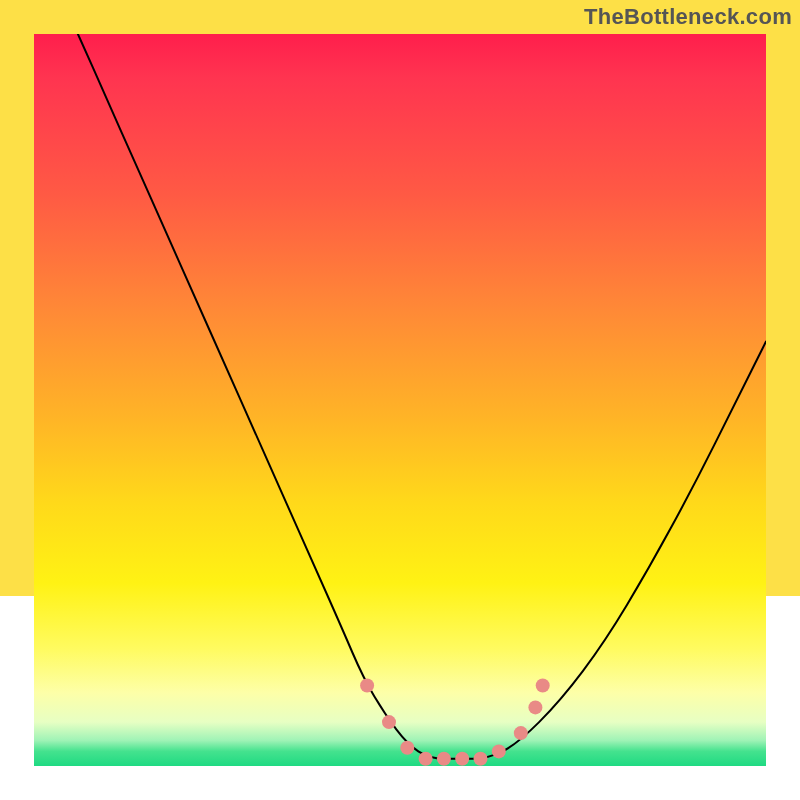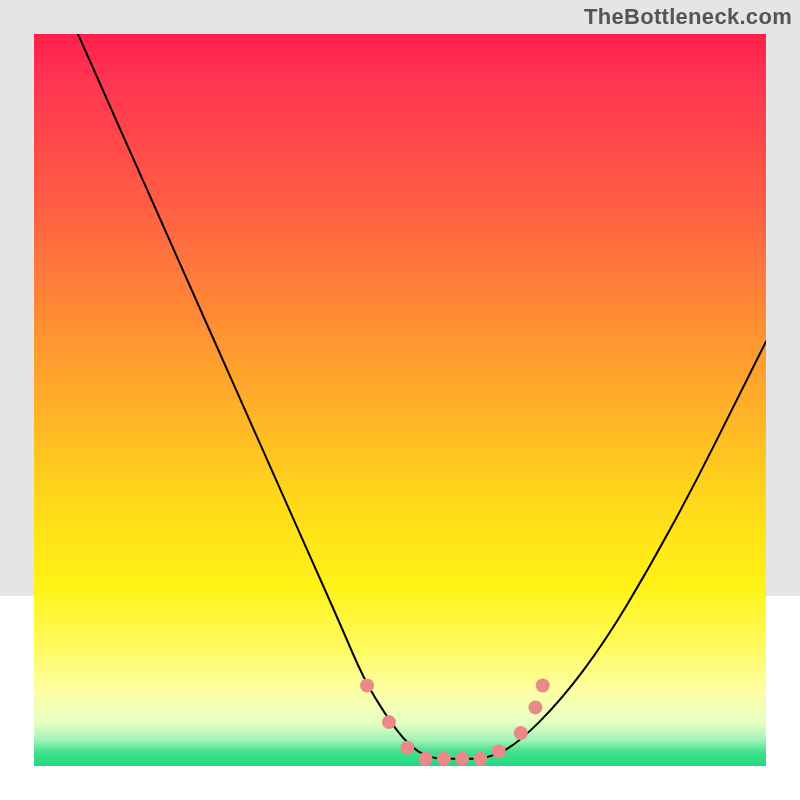--- a/index.html
+++ b/index.html
@@ -8,21 +8,21 @@
     width: 800px;
     height: 800px;
     overflow: hidden;
     background: #ffffff;
     font-family: Arial, Helvetica, sans-serif;
   }
   .frame {
     position: relative;
     width: 800px;
     height: 596px;
-    background: #e5e5e5;
+    background: #fde047;
     box-sizing: border-box;
   }
   .watermark {
     position: absolute;
     top: 0;
     right: 8px;
     height: 34px;
     line-height: 34px;
     color: #555555;
     font-size: 22px;

